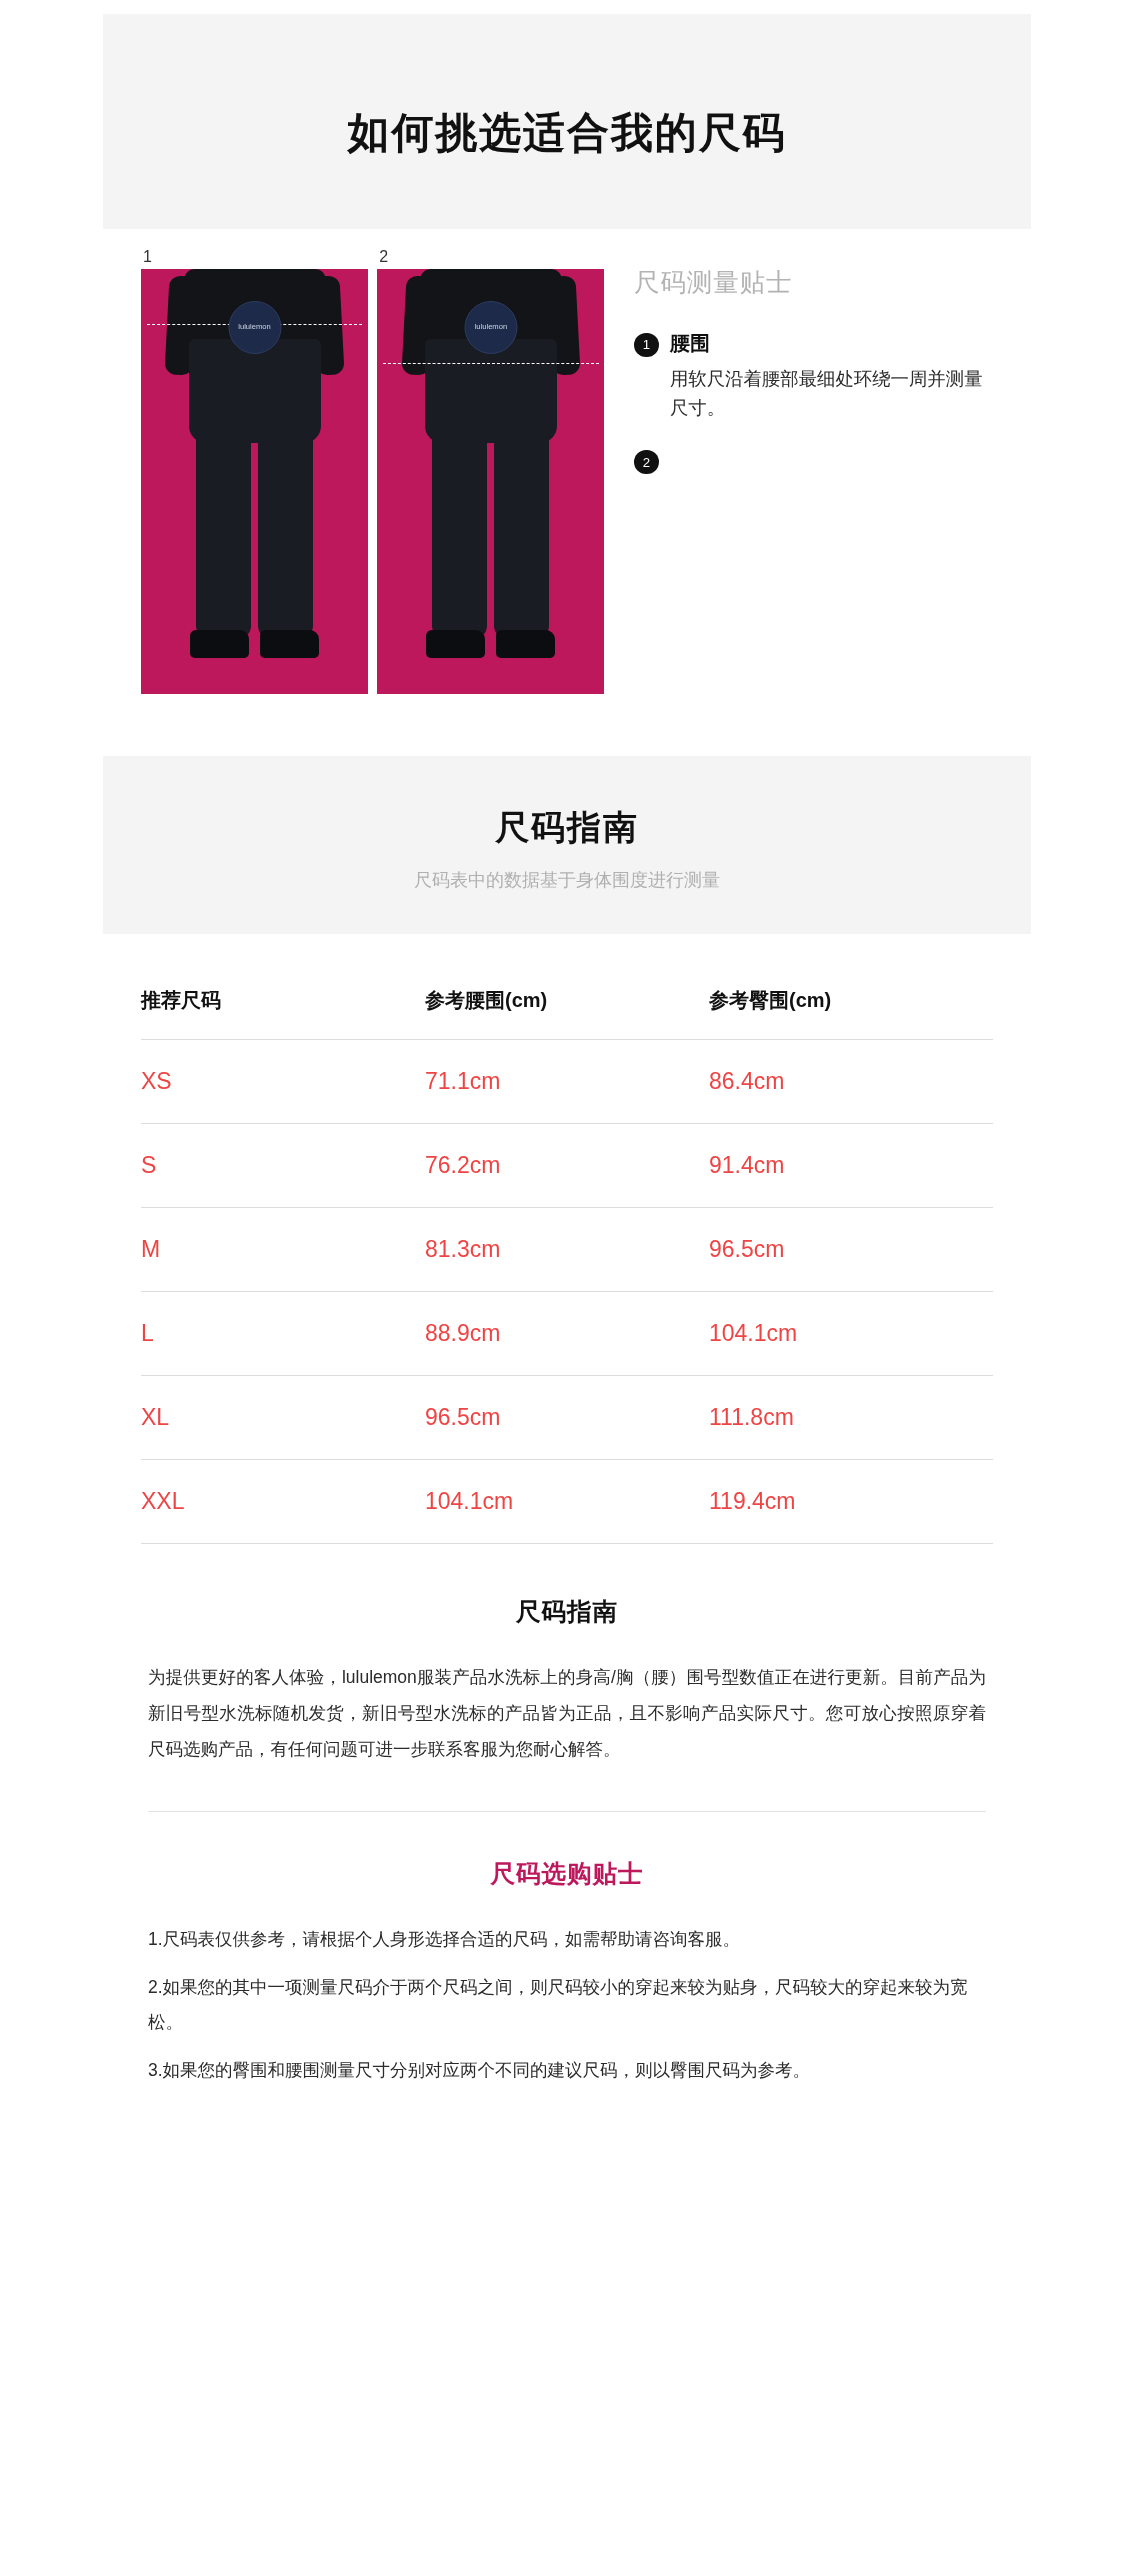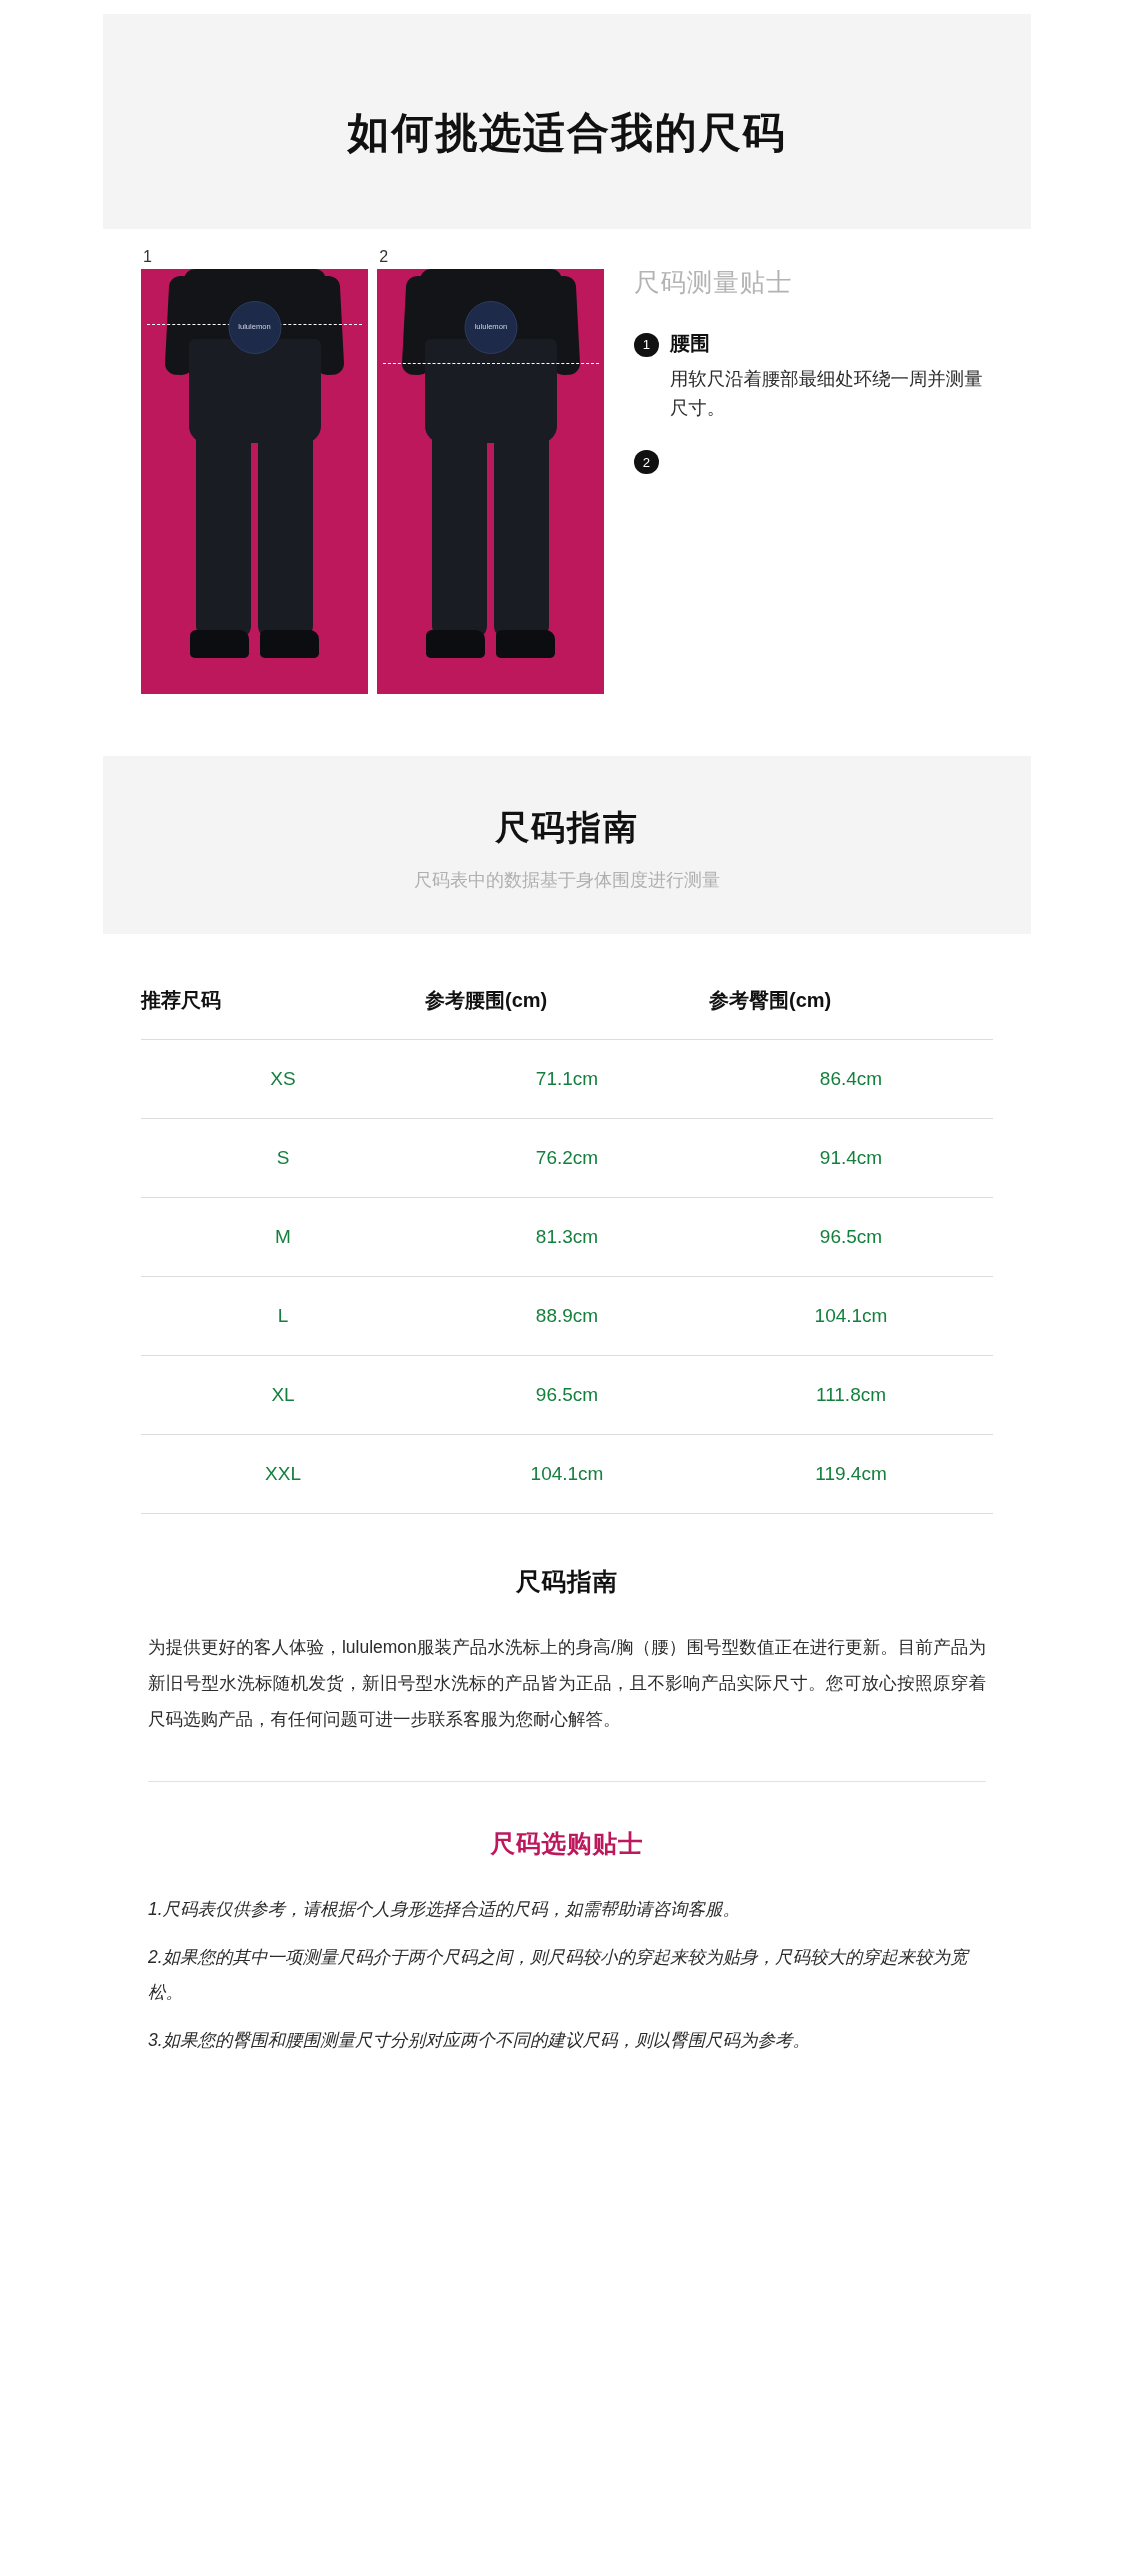--- a/index.html
+++ b/index.html
@@ -211,23 +211,23 @@
     table-layout: fixed;
   }
   th {
     font-size: 20px;
     font-weight: bold;
     color: #111;
     padding: 17px 0 24.6px 0;
     text-align: left;
   }
   td {
-    font-size: 19px;
-    color: #15803d;
-    text-align: center;
+    font-size: 23px;
+    color: #ef4444;
+    text-align: left;
     padding: 28px 0;
     border-top: 0.9px solid #dcdcdc;
   }
   tbody tr:last-child td { border-bottom: 0.9px solid #dcdcdc; }
 
   
   .notes { padding: 51px 45px 0 45px; }
   .notes-title {
     text-align: center;
     font-size: 24.6px;
@@ -254,21 +254,20 @@
     font-weight: bold;
     color: #be185d;
     letter-spacing: 0.9px;
     margin-bottom: 32px;
   }
   .tips2-item {
     font-size: 17.5px;
     line-height: 2.0;
     color: #2b2b2b;
     margin-bottom: 13.2px;
-    font-style: italic;
   }
 </style>
 </head>
 <body>
 
 <div class="page">
 
   <div class="hero">
     <div class="hero-title">如何挑选适合我的尺码</div>
   </div>

